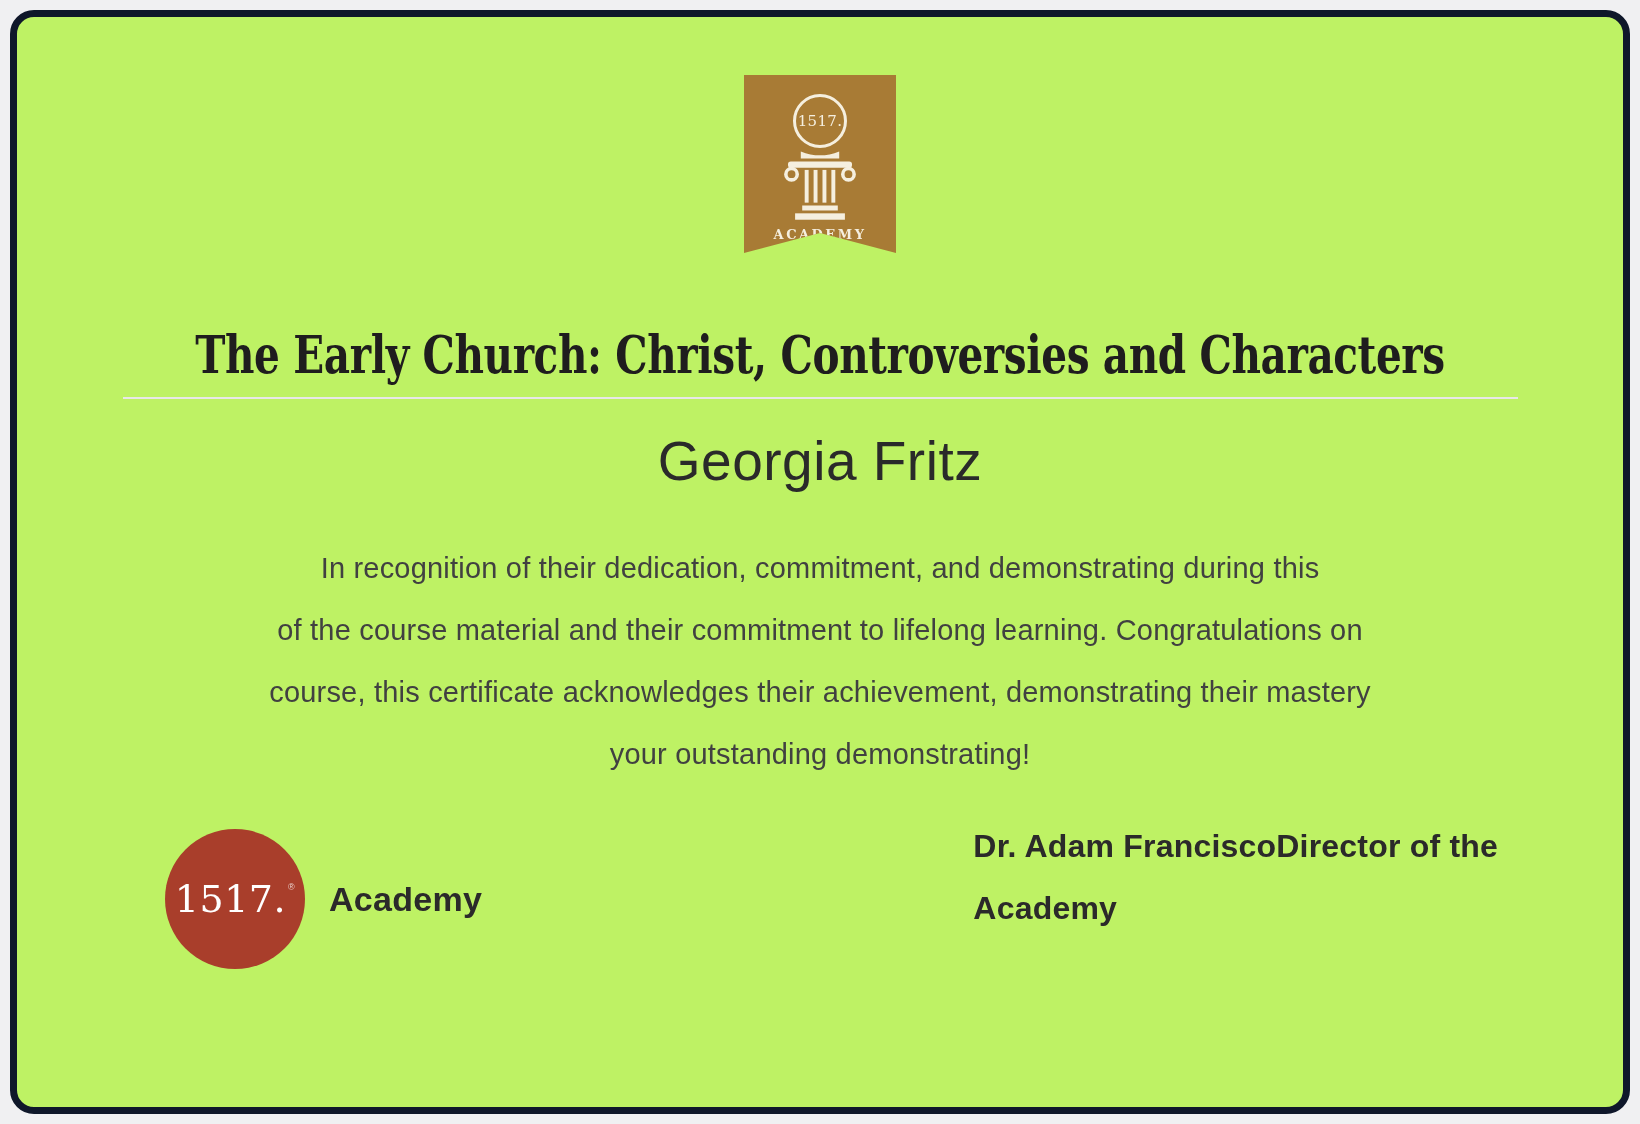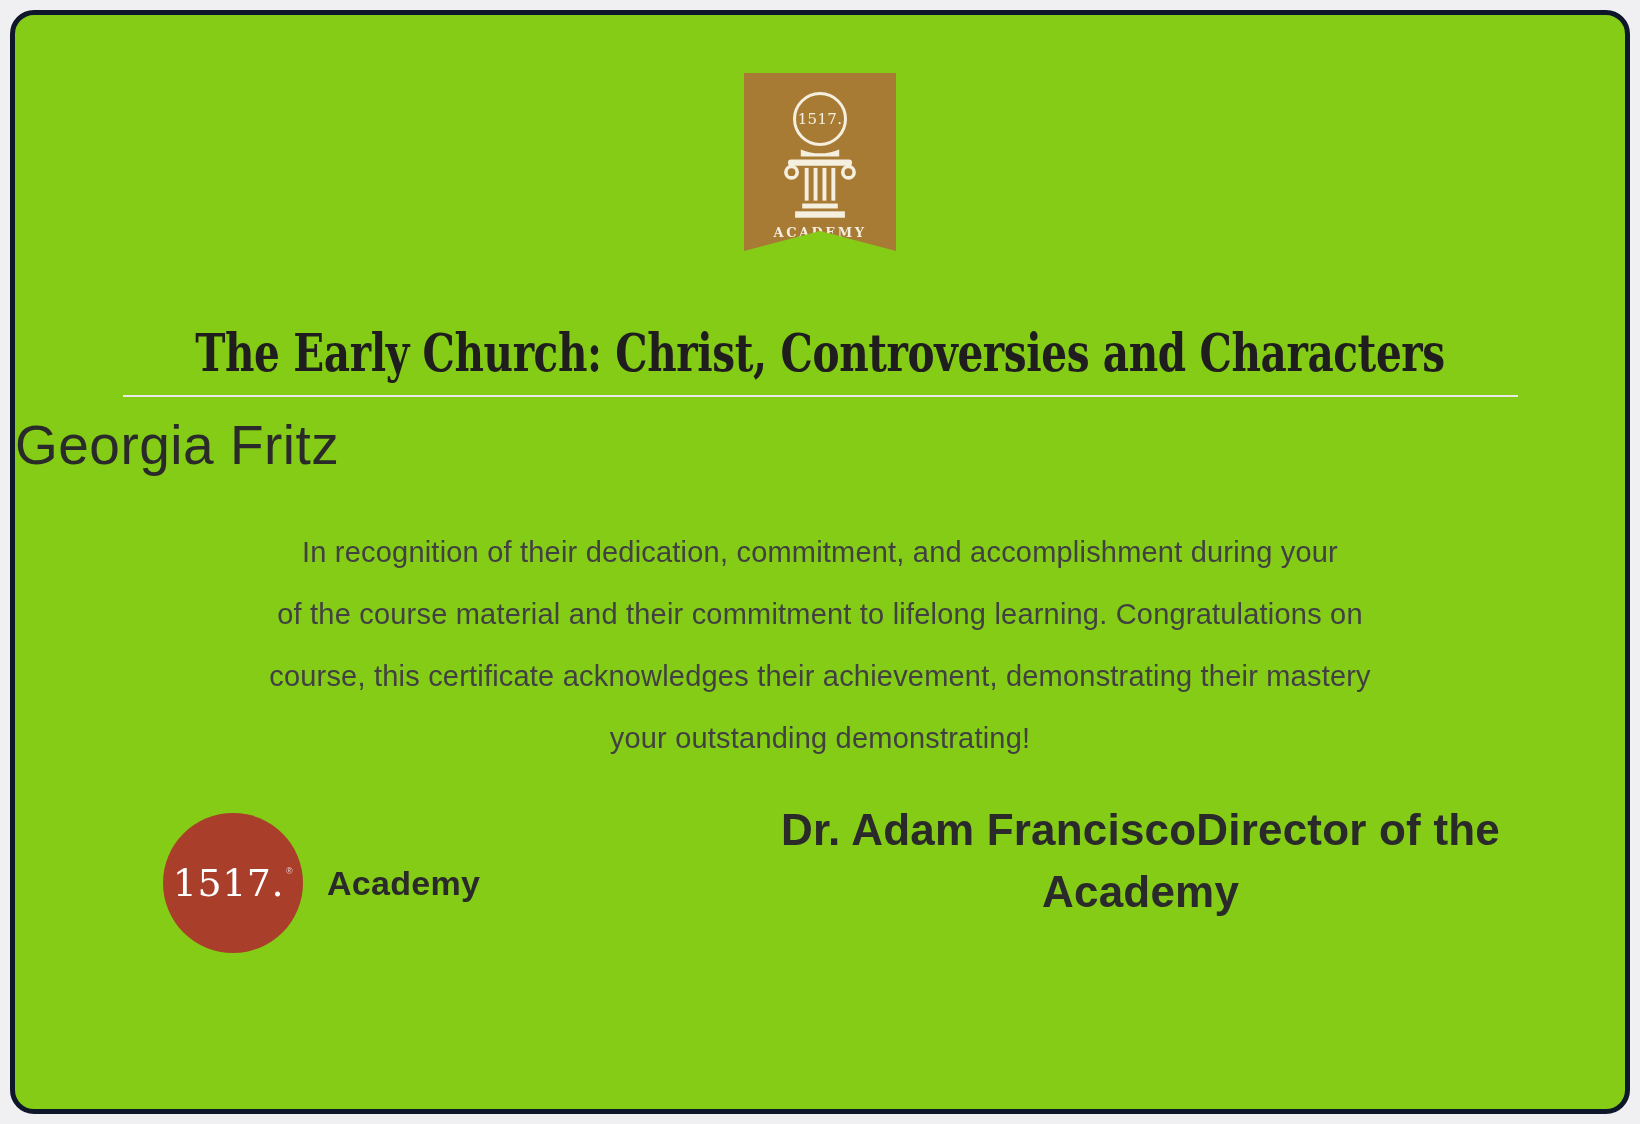--- a/index.html
+++ b/index.html
@@ -7,22 +7,22 @@
     padding: 0;
     width: 1640px;
     height: 1124px;
     background: #F0F0F2;
     font-family: "Liberation Sans", sans-serif;
     overflow: hidden;
   }
   .card {
     position: absolute;
     inset: 10px;
-    background: #84cc16;
-    border: 5px solid #0f172a;
+    background: #bef264;
+    border: 7px solid #0f172a;
     border-radius: 24px;
     box-sizing: border-box;
     padding-top: 308px;
     overflow: hidden;
   }
   
   .banner {
     position: absolute;
     top: 58px;
     left: 50%;
@@ -72,21 +72,22 @@
     transform-origin: center;
     white-space: nowrap;
   }
   .divider {
     border: none;
     border-top: 2px solid #E8E8E8;
     width: 1395px;
     margin: 12px auto 0;
   }
   .recipient {
-    margin-top: 16px;
+    margin-top: 30px;
+    text-align: center;
     font-size: 55px;
     line-height: 64px;
     font-weight: 500;
     color: #2A2A2A;
     letter-spacing: 0.5px;
   }
   .body-text {
     margin: 44px auto 0;
     width: 1400px;
     text-align: center;
@@ -129,22 +130,22 @@
     opacity: 0.75;
     font-family: "Liberation Sans", sans-serif;
   }
   .org-label {
     font-size: 34px;
     font-weight: 700;
     color: #2B2A2A;
     letter-spacing: 0.3px;
   }
   .signer-block {
-    text-align: center;
-    font-size: 44px;
+    text-align: left;
+    font-size: 32px;
     line-height: 62px;
     font-weight: 700;
     color: #2B2A2A;
     letter-spacing: 0.2px;
   }
 </style>
 </head>
 <body>
 
 <div class="card">
@@ -168,21 +169,21 @@
     <div class="banner-label">ACADEMY</div>
   </div>
 
   <h1 class="title">The Early Church: Christ, Controversies and Characters</h1>
 
   <hr class="divider">
 
   <div class="recipient">Georgia Fritz</div>
 
   <div class="body-text">
-    <div>In recognition of their dedication, commitment, and accomplishment during your</div>
+    <div>In recognition of their dedication, commitment, and demonstrating during this</div>
     <div>of the course material and their commitment to lifelong learning. Congratulations on</div>
     <div>course, this certificate acknowledges their achievement, demonstrating their mastery</div>
     <div>your outstanding demonstrating!</div>
   </div>
 
   <div class="footer">
     <div class="org-block">
       <div class="org-seal">
         <span>1517.</span>
           <sup>®</sup>

